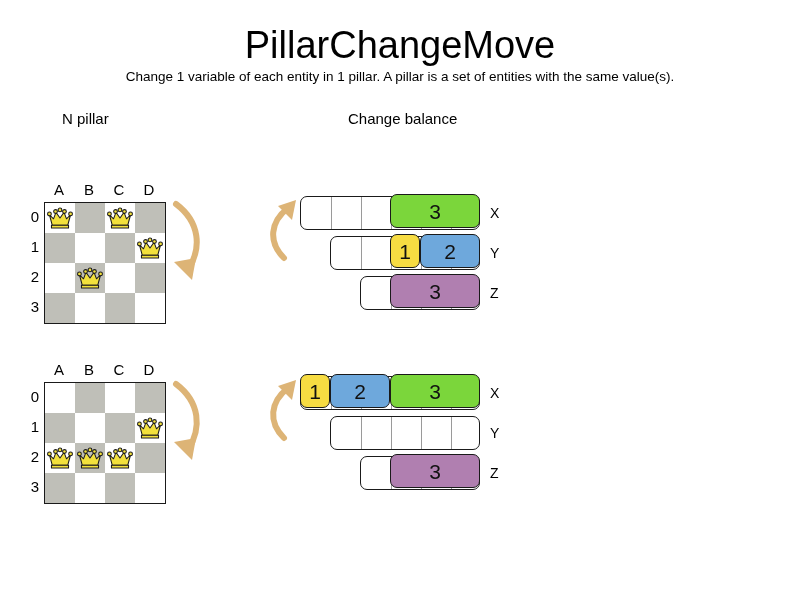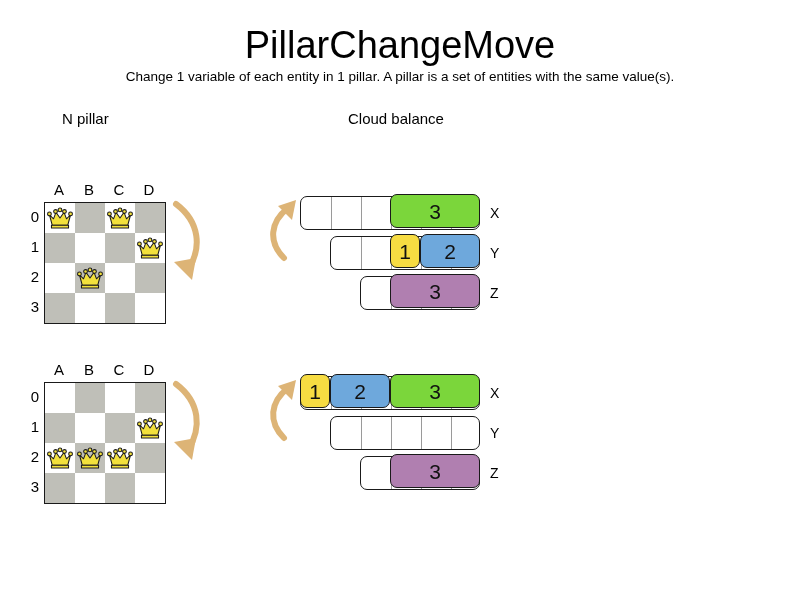--- a/index.html
+++ b/index.html
@@ -91,21 +91,21 @@
 </style>
 </head>
 <body>
 
 <div class="page">
 
   <div class="title">PillarChangeMove</div>
   <div class="subtitle">Change 1 variable of each entity in 1 pillar. A pillar is a set of entities with the same value(s).</div>
 
   <div class="section-label lbl-nqueens">N pillar</div>
-  <div class="section-label lbl-cloud">Cloud balance</div>
+  <div class="section-label lbl-cloud">Change balance</div>
 
   <div id="boards-host">
       <div class="board-wrap top">
         <div class="col-labels">
           <span style="left: 0px;">A</span>
           <span style="left: 30px;">B</span>
           <span style="left: 60px;">C</span>
           <span style="left: 90px;">D</span>
         </div>
         <div class="row-labels">

